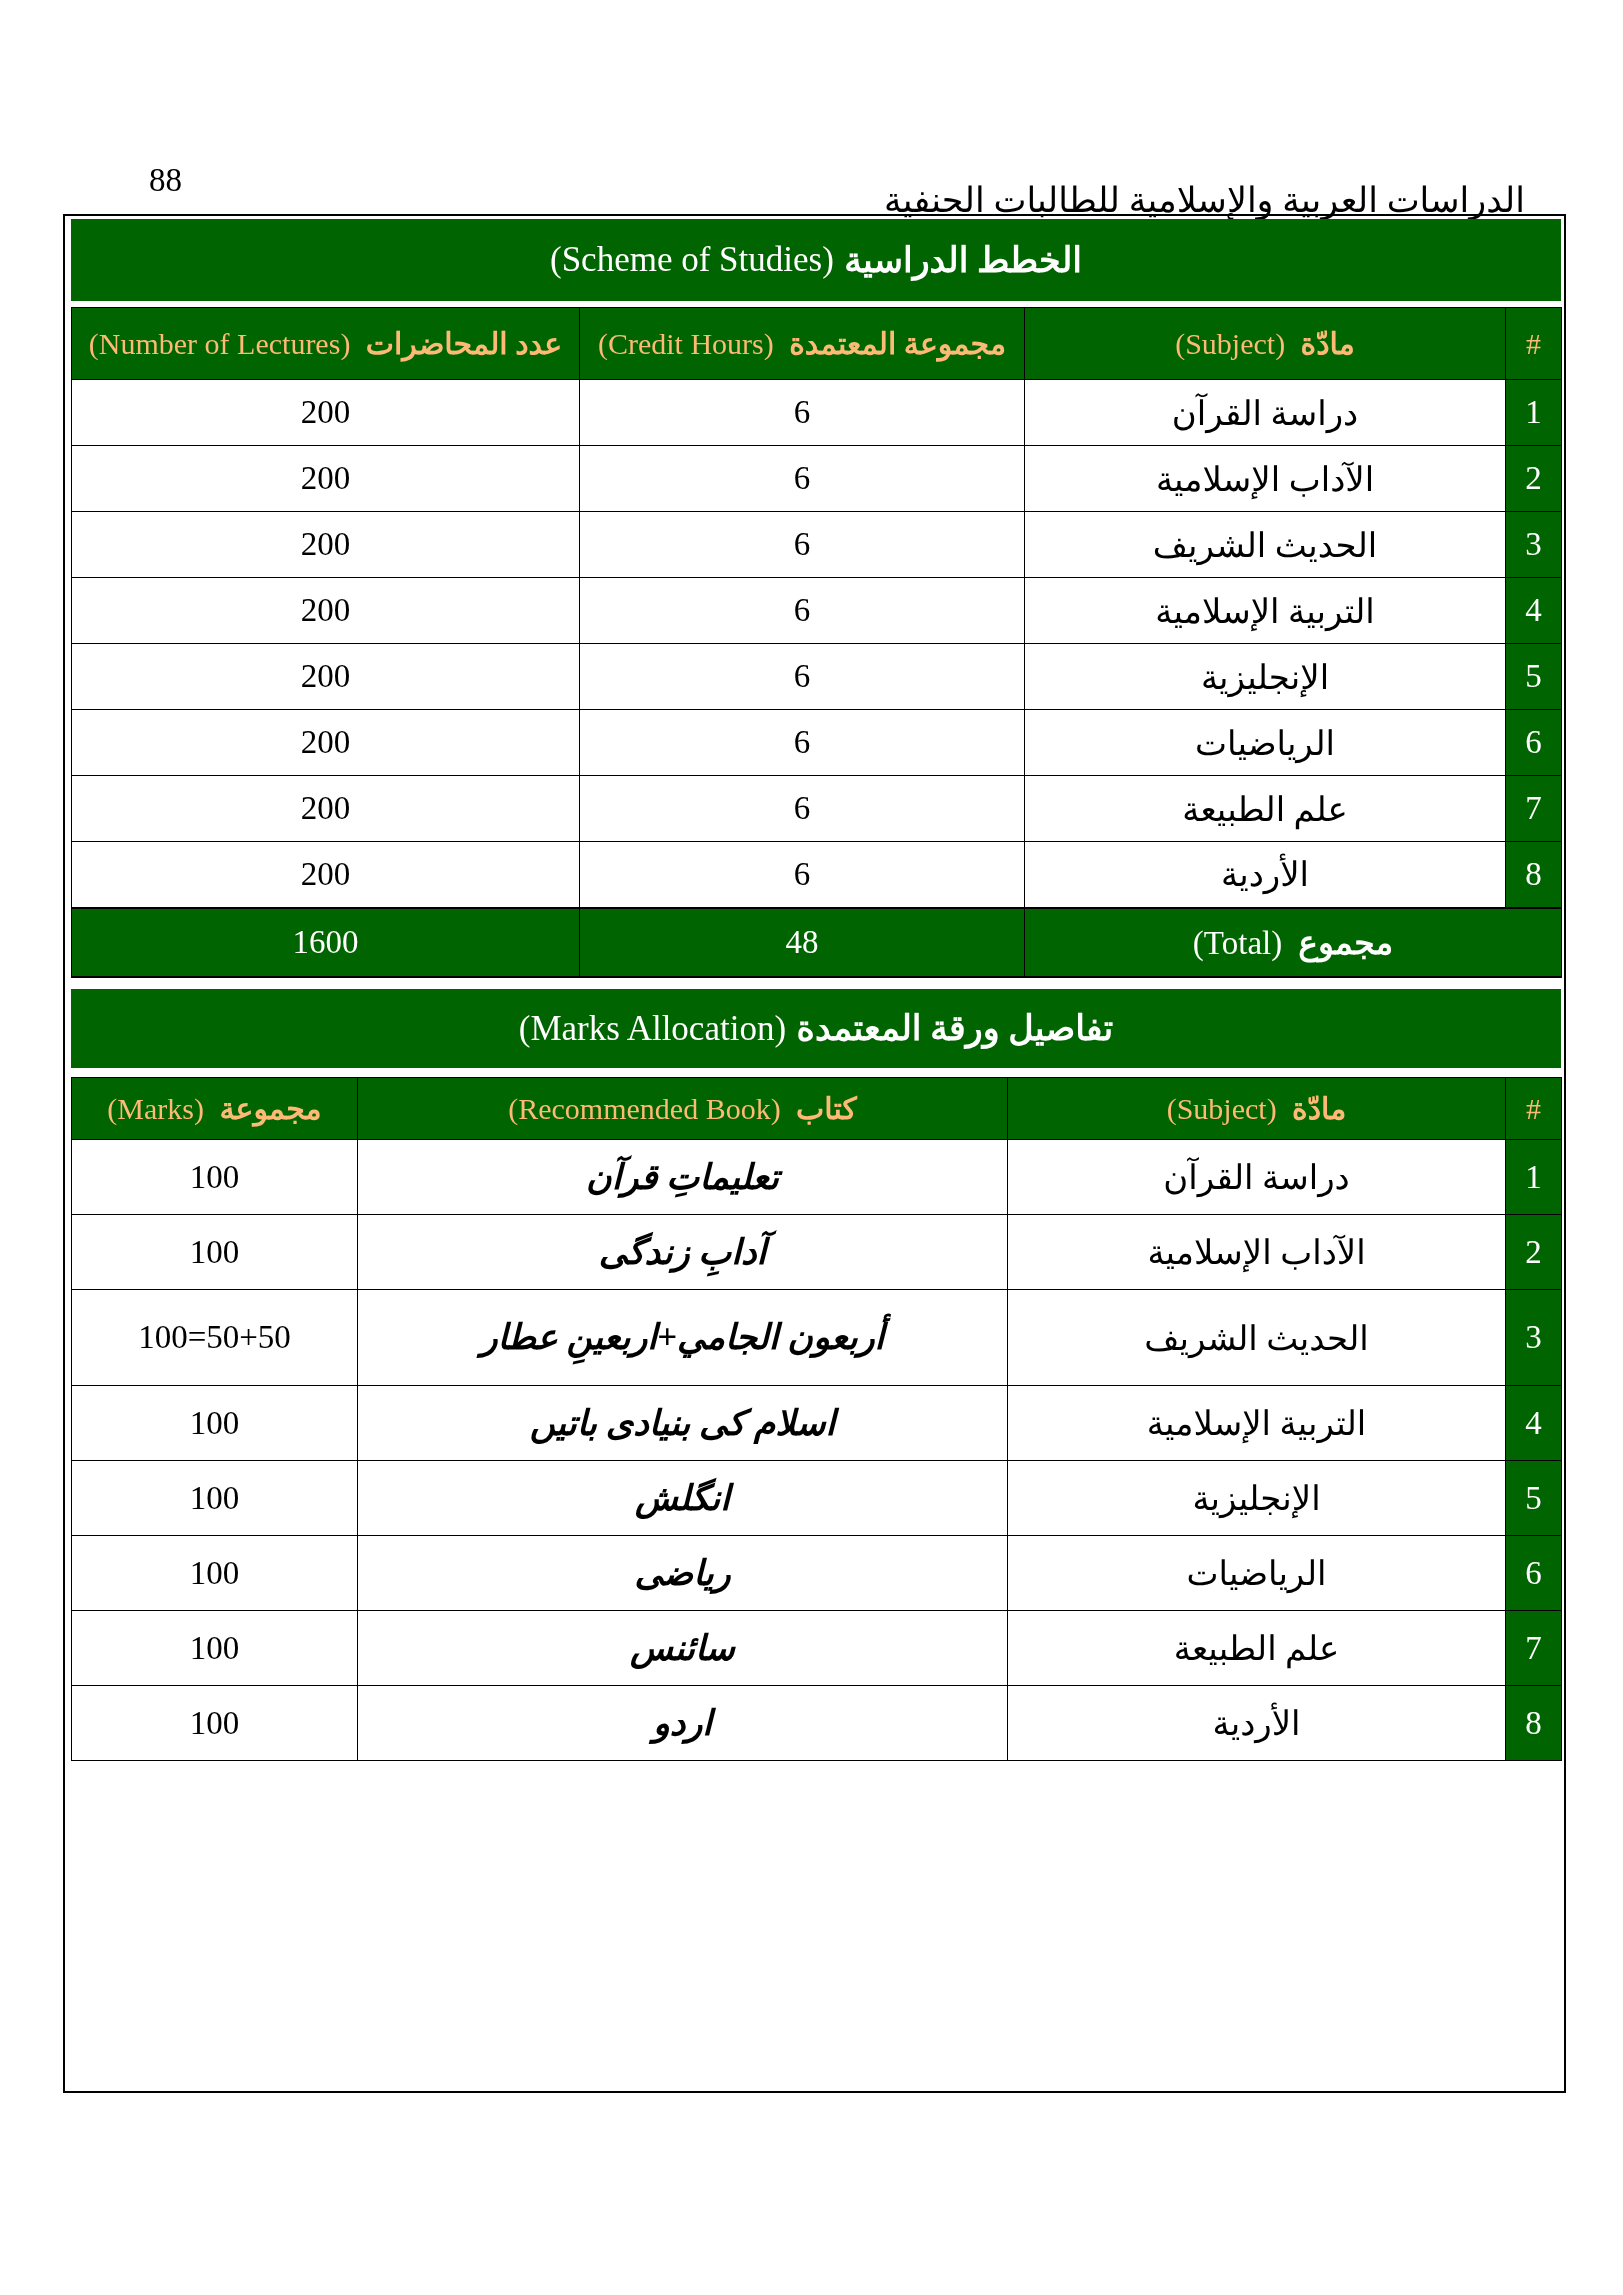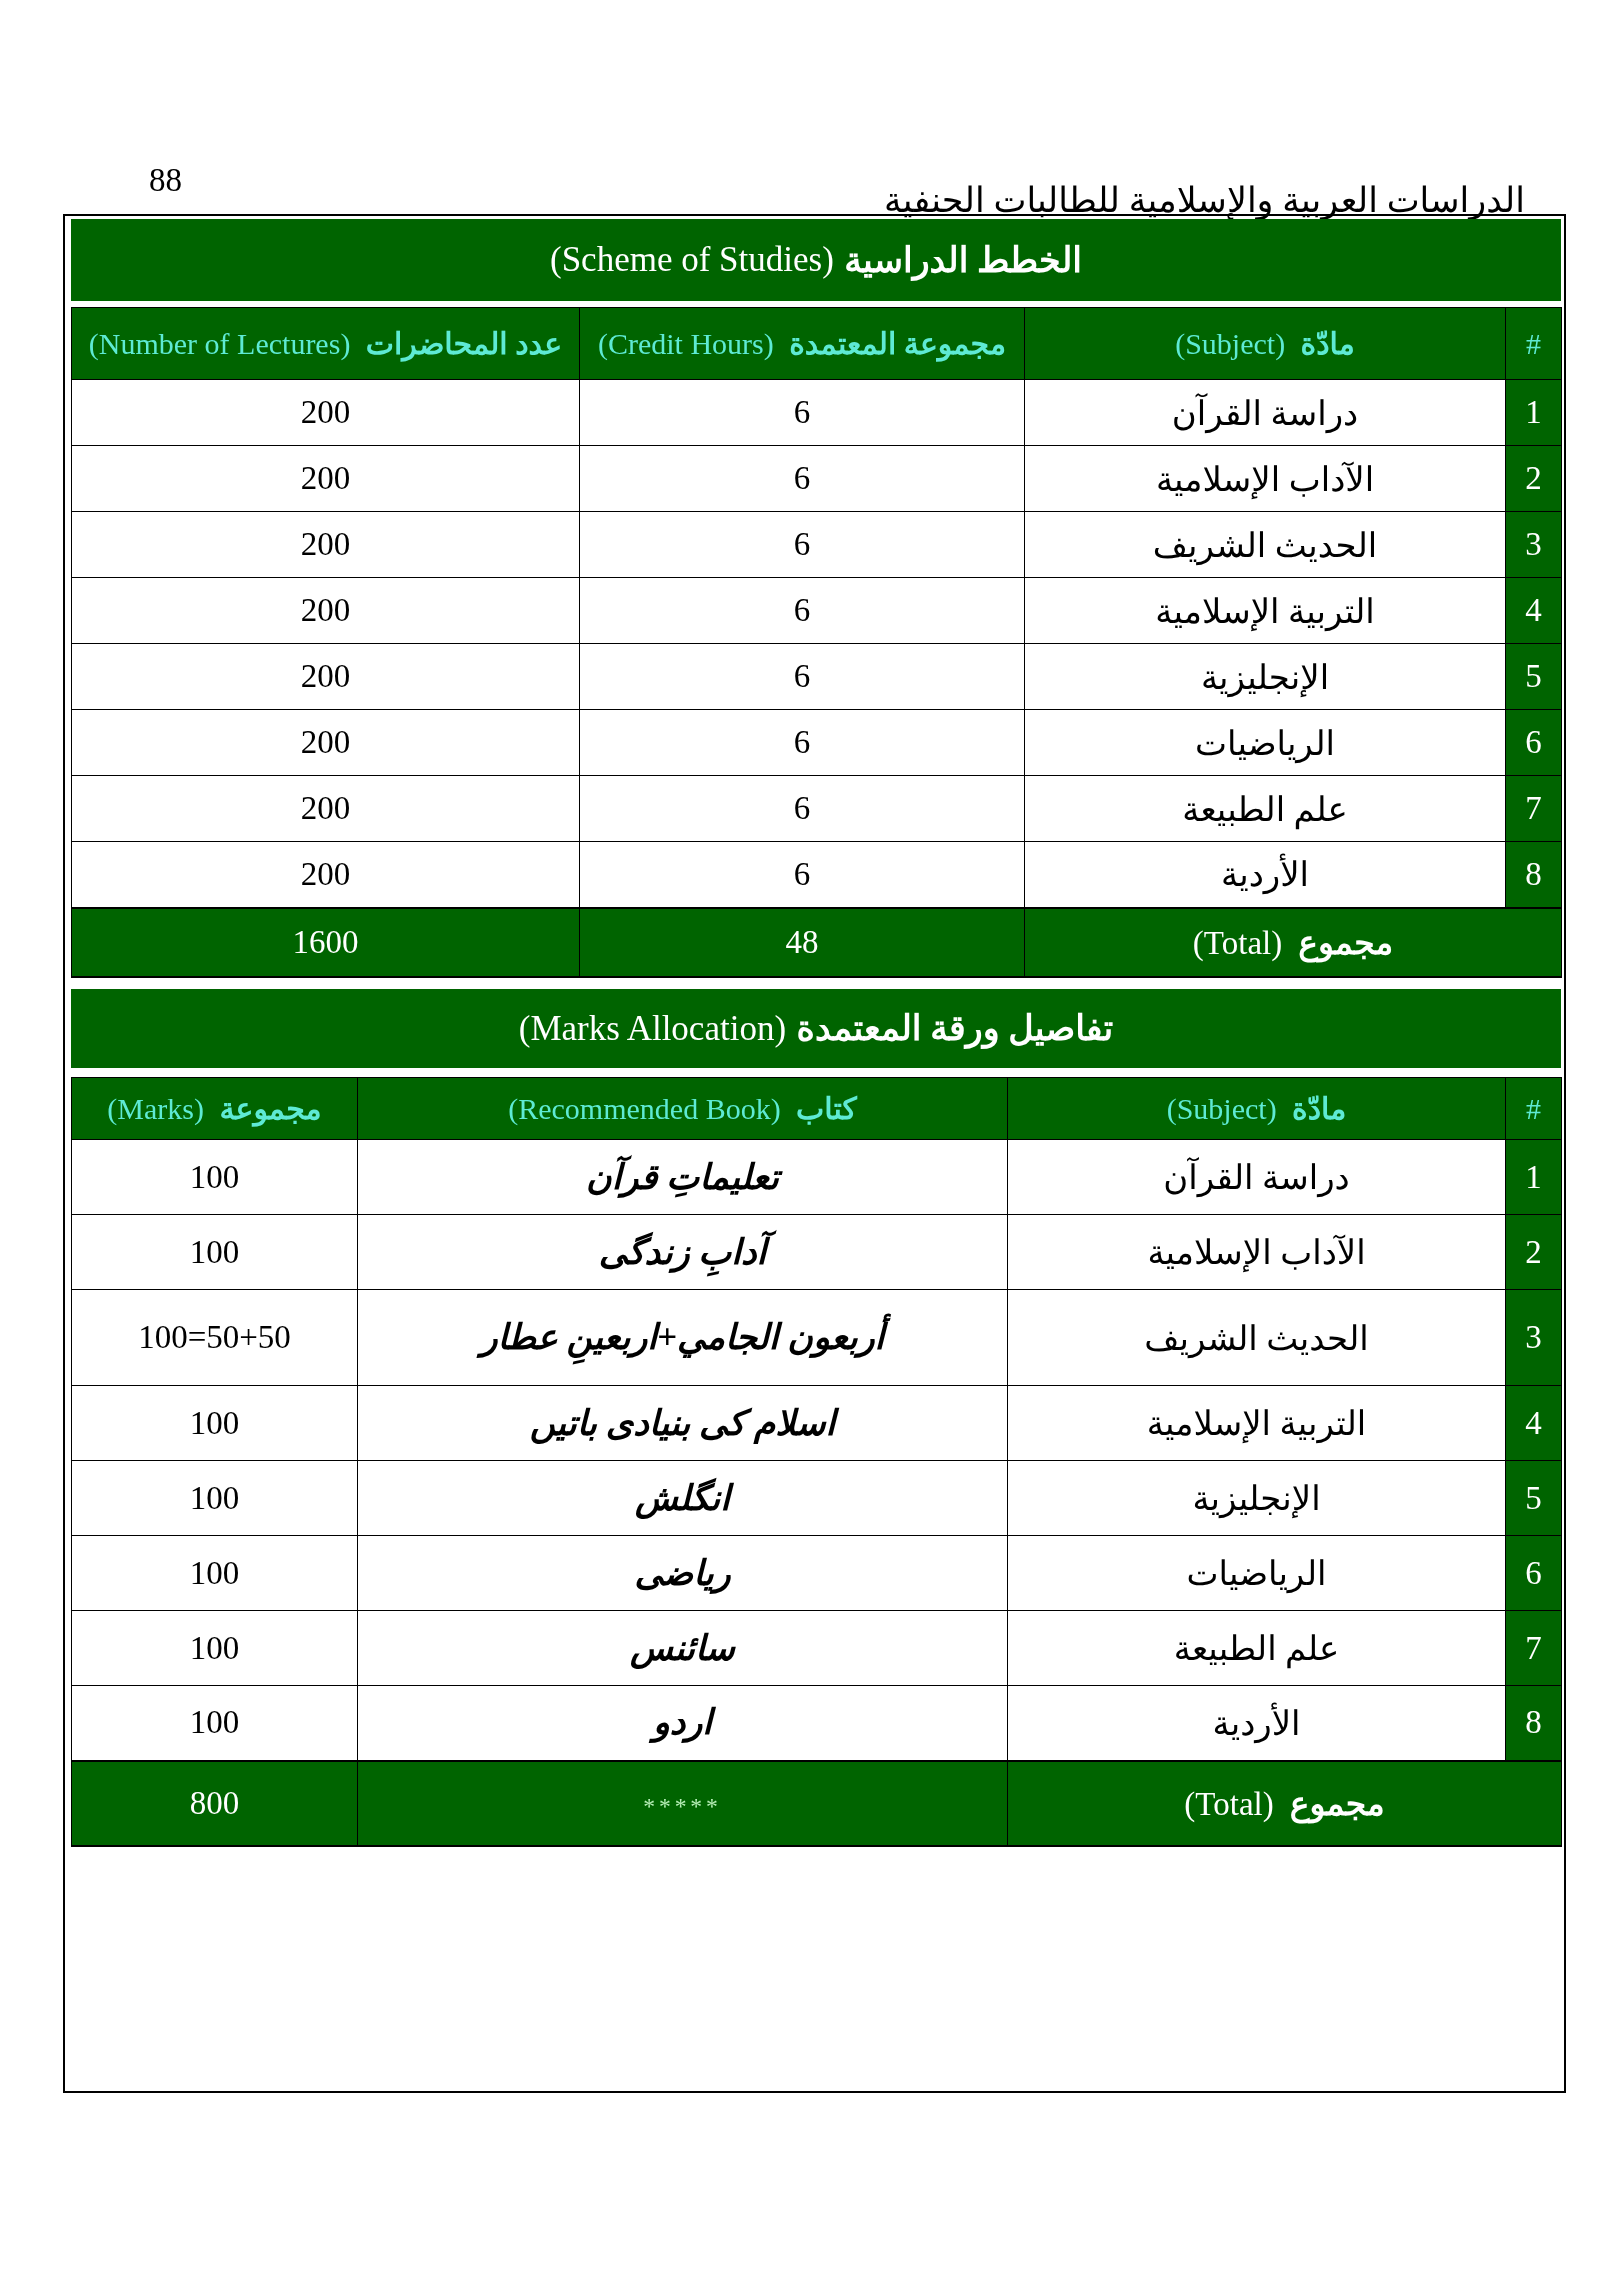--- a/index.html
+++ b/index.html
@@ -4,21 +4,21 @@
 <style>
   html, body { margin:0; padding:0; background:#ffffff; }
   body { width:1623px; height:2295px; position:relative; font-family:"Liberation Serif","DejaVu Serif",serif; color:#000; overflow:hidden; }
   .page-num { position:absolute; left:149px; top:162px; font-size:33px; }
   .running-head { position:absolute; right:98px; top:149px; font-size:35px; direction:rtl;margin-top:31px; }
   .frame { position:absolute; left:63px; top:214px; width:1503px; height:1879px; border:2px solid #000; box-sizing:border-box; }
   .band { position:absolute; background:#006400; color:#fff; display:flex; align-items:center; justify-content:center; font-size:35px; direction:rtl; }
   .band .ar { font-weight:bold; margin-left:10.5px; }
   table { position:absolute; border-collapse:collapse; table-layout:fixed; }
   td, th { border:1.3px solid #000; text-align:center; vertical-align:middle; padding:0; font-weight:normal; }
-  th { background:#006400; color:#5eead4; font-size:30px; direction:rtl; }
+  th { background:#006400; color:#fdba74; font-size:30px; direction:rtl; }
   th .ar { font-weight:bold; margin-left:7.9px; }
   td { font-size:33px; }
   td.num { background:#006400; color:#fff; }
   td.ar-cell { direction:rtl; font-size:34px; }
   td.book { direction:rtl; font-size:35px; font-weight:bold; font-style:italic; }
   tr.total td { background:#006400; color:#fff; border-top:2.6px solid #000; border-bottom:2.6px solid #000; }
   tr.total td .ar { font-weight:bold; margin-left:7.9px; }
   .stars { color:#b8f0b8; font-size:23.6px; letter-spacing:3.9px; }
 </style>
 </head>
@@ -168,20 +168,15 @@
       <td class="book">سائنس</td>
       <td class="ar-cell">علم الطبيعة</td>
       <td class="num">7</td>
     </tr>
     <tr style="height:75px;">
       <td>100</td>
       <td class="book">اردو</td>
       <td class="ar-cell">الأردية</td>
       <td class="num">8</td>
     </tr>
-    <tr class="total" style="height:85px;">
-      <td>800</td>
-      <td><span class="stars">*****</span></td>
-      <td colspan="2" style="direction:rtl;"><span class="ar">مجموع</span> <span>(Total)</span></td>
-    </tr>
   </tbody>
 </table>
 
 
 </body></html>

